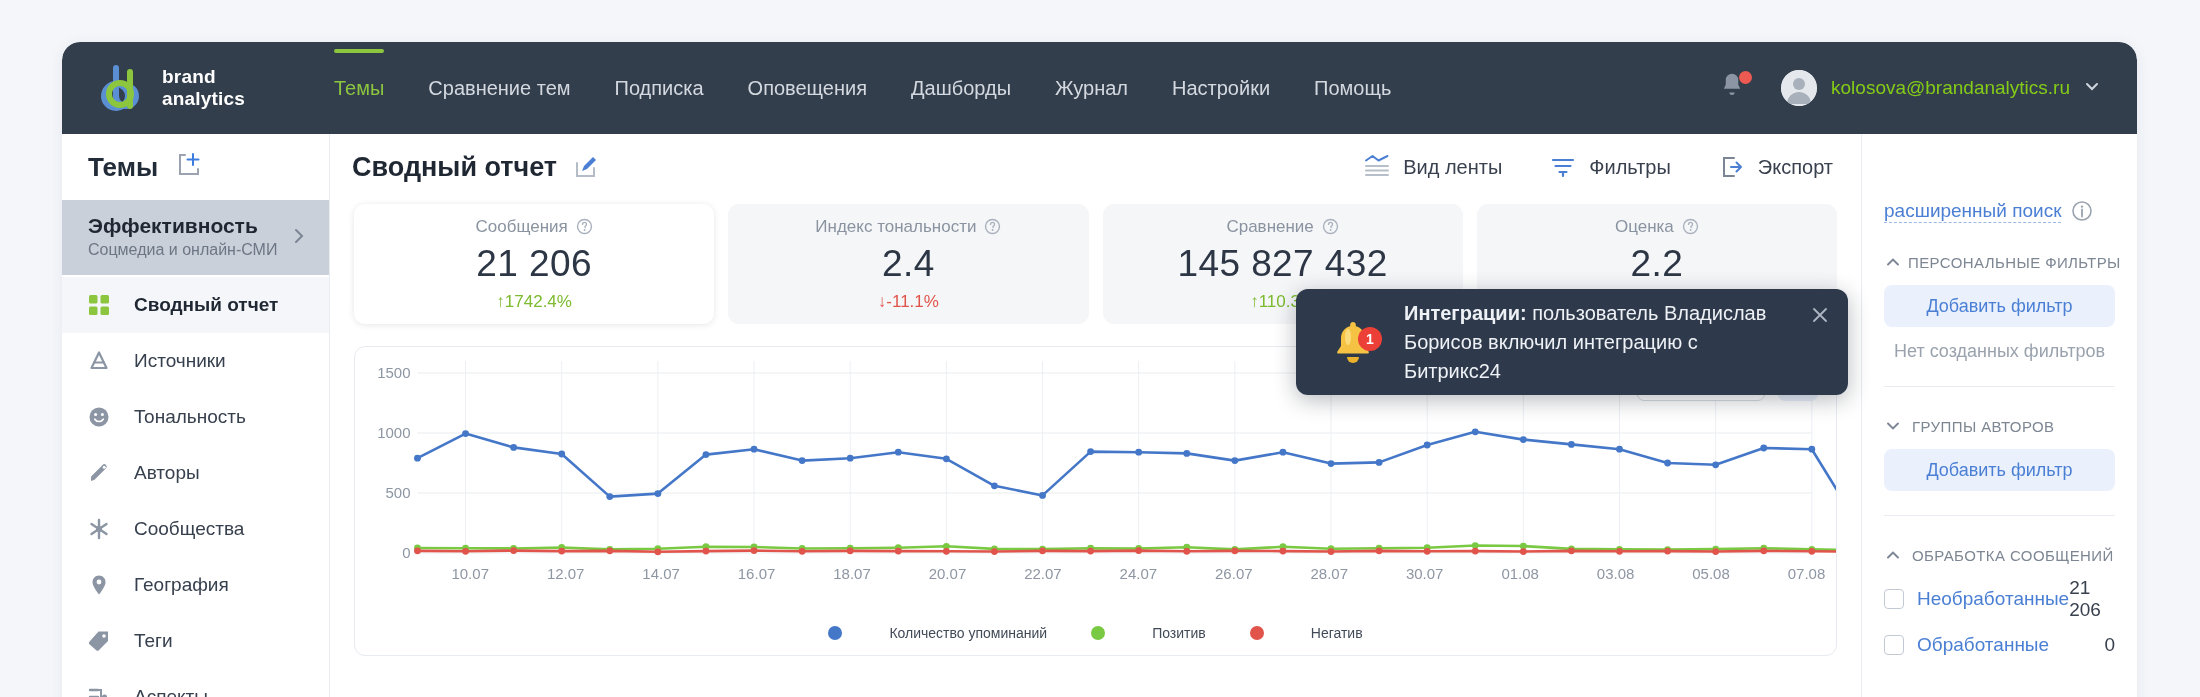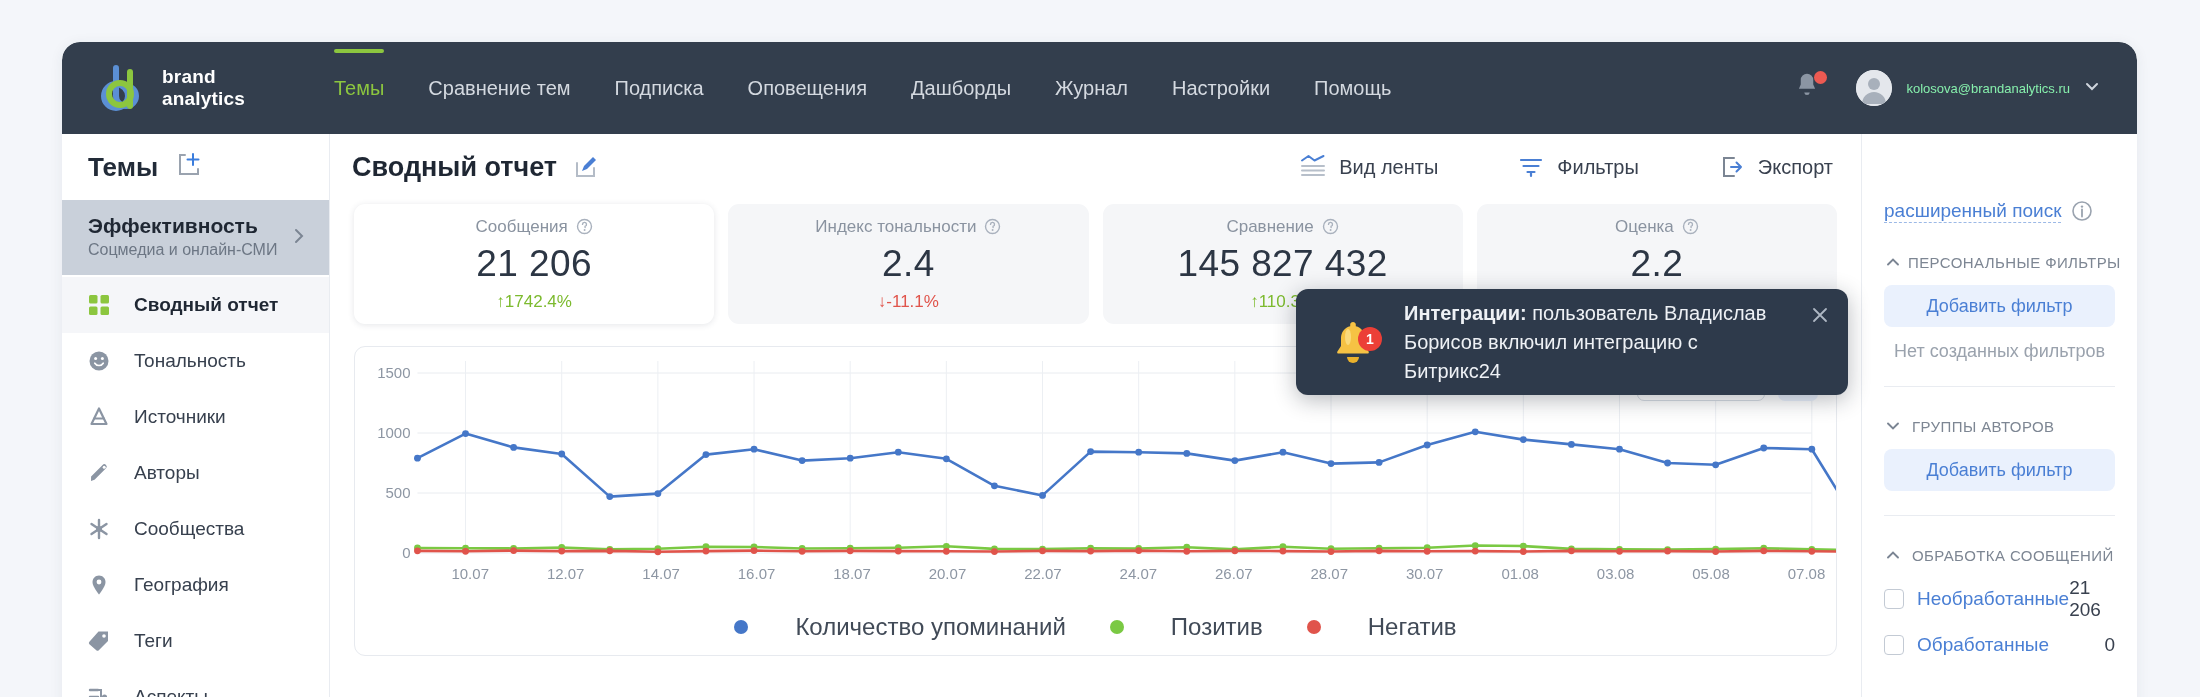--- a/index.html
+++ b/index.html
@@ -40,21 +40,21 @@
   .nav-item.active { color: #8cc63f; }
   .nav-item.active::before {
     content: ""; position: absolute;
     top: -28px; left: 0; width: 100%; height: 4px;
     background: #8cc63f; border-radius: 2px;
   }
   .topnav-right { margin-left: auto; display: flex; align-items: center; margin-right: 36px; }
   .bell-btn { position: relative; width: 36px; height: 36px; margin-right: 28px; cursor: pointer; }
   .bell-dot { position: absolute; right: 1px; top: 1px; width: 13px; height: 13px; border-radius: 50%; background: #ed5a52; }
   .avatar { width: 36px; height: 36px; border-radius: 50%; background: #e8eaee; display:flex; align-items:center; justify-content:center; overflow:hidden; }
-  .user-email { color: #86efac; font-size: 13px; margin-left: 14px; white-space: nowrap; }
+  .user-email { color: #84cc16; font-size: 19px; margin-left: 14px; white-space: nowrap; }
   .caret { margin-left: 13px; }
 
   
   .body-row { display: flex; height: 808px; }
 
   
   .sidebar { width: 268px; flex: 0 0 268px; background: #fff; border-right: 1px solid #e9ecf1; }
   .side-head { height: 66px; display: flex; align-items: center; padding-left: 26px; }
   .side-head-title { font-size: 26px; font-weight: 700; color: #222b38; }
   .side-head-icon { margin-left: 18px; cursor: pointer; }
@@ -73,21 +73,21 @@
   }
   .menu-item.active { background: #f5f6f9; font-weight: 600; color: #1f2733; }
   .menu-ico { width: 30px; flex: 0 0 30px; display:flex; align-items:center; justify-content:flex-start; }
   .menu-label { margin-left: 16px; white-space: nowrap; }
 
   
   .main { flex: 1 1 auto; background: #fff; min-width: 0; position: relative; }
   .main-head { height: 66px; display: flex; align-items: center; padding: 0 28px 0 22px; }
   .page-title { font-size: 27px; font-weight: 700; color: #1f2733; }
   .title-edit { margin-left: 16px; cursor: pointer; display:flex; }
-  .main-tools { margin-left: auto; display: flex; align-items: center; gap: 32px; }
+  .main-tools { margin-left: auto; display: flex; align-items: center; }
   .tool-btn { display: flex; align-items: center; margin-left: 48px; cursor: pointer; color: #3a4插; }
   .tool-btn { color: #39414f; font-size: 20px; }
   .tool-ico { margin-right: 13px; display: flex; }
 
   
   .kpi-row { display: flex; padding: 0 24px; gap: 14px; margin-top: 4px; }
   .kpi {
     flex: 1 1 0; height: 120px; border-radius: 11px;
     display: flex; flex-direction: column; align-items: center; justify-content: center;
     cursor: pointer;
@@ -112,21 +112,21 @@
     width: 128px; height: 38px; border: 1px solid #d8dde4; border-radius: 7px;
     background: #fff; display: flex; align-items: center; justify-content: space-between;
     padding: 0 11px; font-size: 17px; color: #39414f; cursor: pointer;
   }
   .dl-btn {
     width: 40px; height: 38px; margin-left: 13px; border-radius: 7px;
     background: #eaf1fd; display: flex; align-items: center; justify-content: center; cursor: pointer;
   }
   .plot { position: absolute; left: 0; top: 0; width: 100%; height: 252px; }
   .legend { position: absolute; left: 0; bottom: 14px; width: 100%; display: flex; justify-content: center; gap: 44px; }
-  .leg { display: flex; align-items: center; font-size: 24px; color: #414a57; cursor: pointer; gap: 36px; }
+  .leg { display: flex; align-items: center; font-size: 14px; color: #414a57; cursor: pointer; gap: 36px; }
   .leg-dot { width: 14px; height: 14px; border-radius: 50%; margin-right: 11px; }
 
   
   .rightbar { width: 276px; flex: 0 0 276px; background: #fff; border-left: 1px solid #e9ecf1; padding: 0 22px; }
   .rp-spacer { height: 66px; }
   .adv-search { display: flex; }
   .adv-link {
     font-size: 19px; color: #4a7fd4; border-bottom: 1px dashed #9cb9e6; cursor: pointer;
   }
   .adv-i { margin-left: 10px; display: flex; cursor: pointer; }
@@ -251,36 +251,36 @@
                 <rect x="12.5" y="1" width="8.5" height="8.5" rx="1.5" fill="#8cc63f"></rect>
                 <rect x="1" y="12.5" width="8.5" height="8.5" rx="1.5" fill="#8cc63f"></rect>
                 <rect x="12.5" y="12.5" width="8.5" height="8.5" rx="1.5" fill="#8cc63f"></rect>
               </svg>
             </span>
             <span class="menu-label">Сводный отчет</span>
           </div>
           <div class="menu-item">
             <span class="menu-ico">
               <svg width="22" height="22" viewBox="0 0 22 22">
+                <path d="M11 2.5L18.5 18h-15z" fill="none" stroke="#8b95a3" stroke-width="2.2" stroke-linejoin="round"></path>
+                <path d="M6.2 12.5h9.6" stroke="#8b95a3" stroke-width="2.2" stroke-linecap="round"></path>
+              </svg>
+            </span>
+            <span class="menu-label">Источники</span>
+          </div>
+          <div class="menu-item">
+            <span class="menu-ico">
+              <svg width="22" height="22" viewBox="0 0 22 22">
                 <circle cx="11" cy="11" r="9.5" fill="#8b95a3"></circle>
                 <circle cx="7.6" cy="8.6" r="1.5" fill="#fff"></circle>
                 <circle cx="14.4" cy="8.6" r="1.5" fill="#fff"></circle>
                 <path d="M6.8 13.2a5 5 0 0 0 8.4 0" fill="none" stroke="#fff" stroke-width="1.7" stroke-linecap="round"></path>
               </svg>
             </span>
             <span class="menu-label">Тональность</span>
-          </div>
-          <div class="menu-item">
-            <span class="menu-ico">
-              <svg width="22" height="22" viewBox="0 0 22 22">
-                <path d="M11 2.5L18.5 18h-15z" fill="none" stroke="#8b95a3" stroke-width="2.2" stroke-linejoin="round"></path>
-                <path d="M6.2 12.5h9.6" stroke="#8b95a3" stroke-width="2.2" stroke-linecap="round"></path>
-              </svg>
-            </span>
-            <span class="menu-label">Источники</span>
           </div>
           <div class="menu-item">
             <span class="menu-ico">
               <svg width="22" height="22" viewBox="0 0 22 22">
                 <path d="M3 19l3.5-1.2L18 6.3a2.4 2.4 0 0 0-3.4-3.4L3.1 14.4z" fill="#8b95a3"></path>
                 <circle cx="16.2" cy="5.2" r="1.5" fill="#fff"></circle>
               </svg>
             </span>
             <span class="menu-label">Авторы</span>
           </div>

